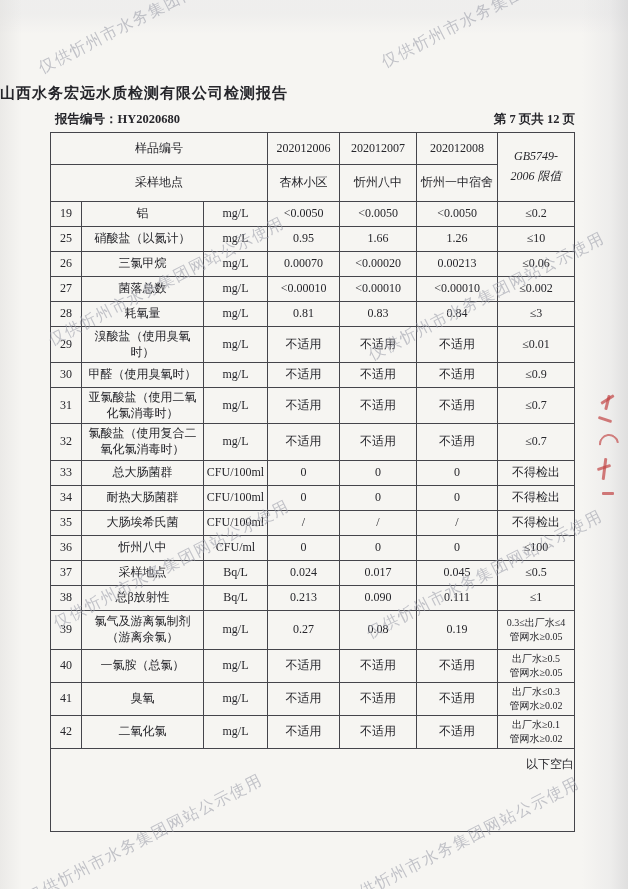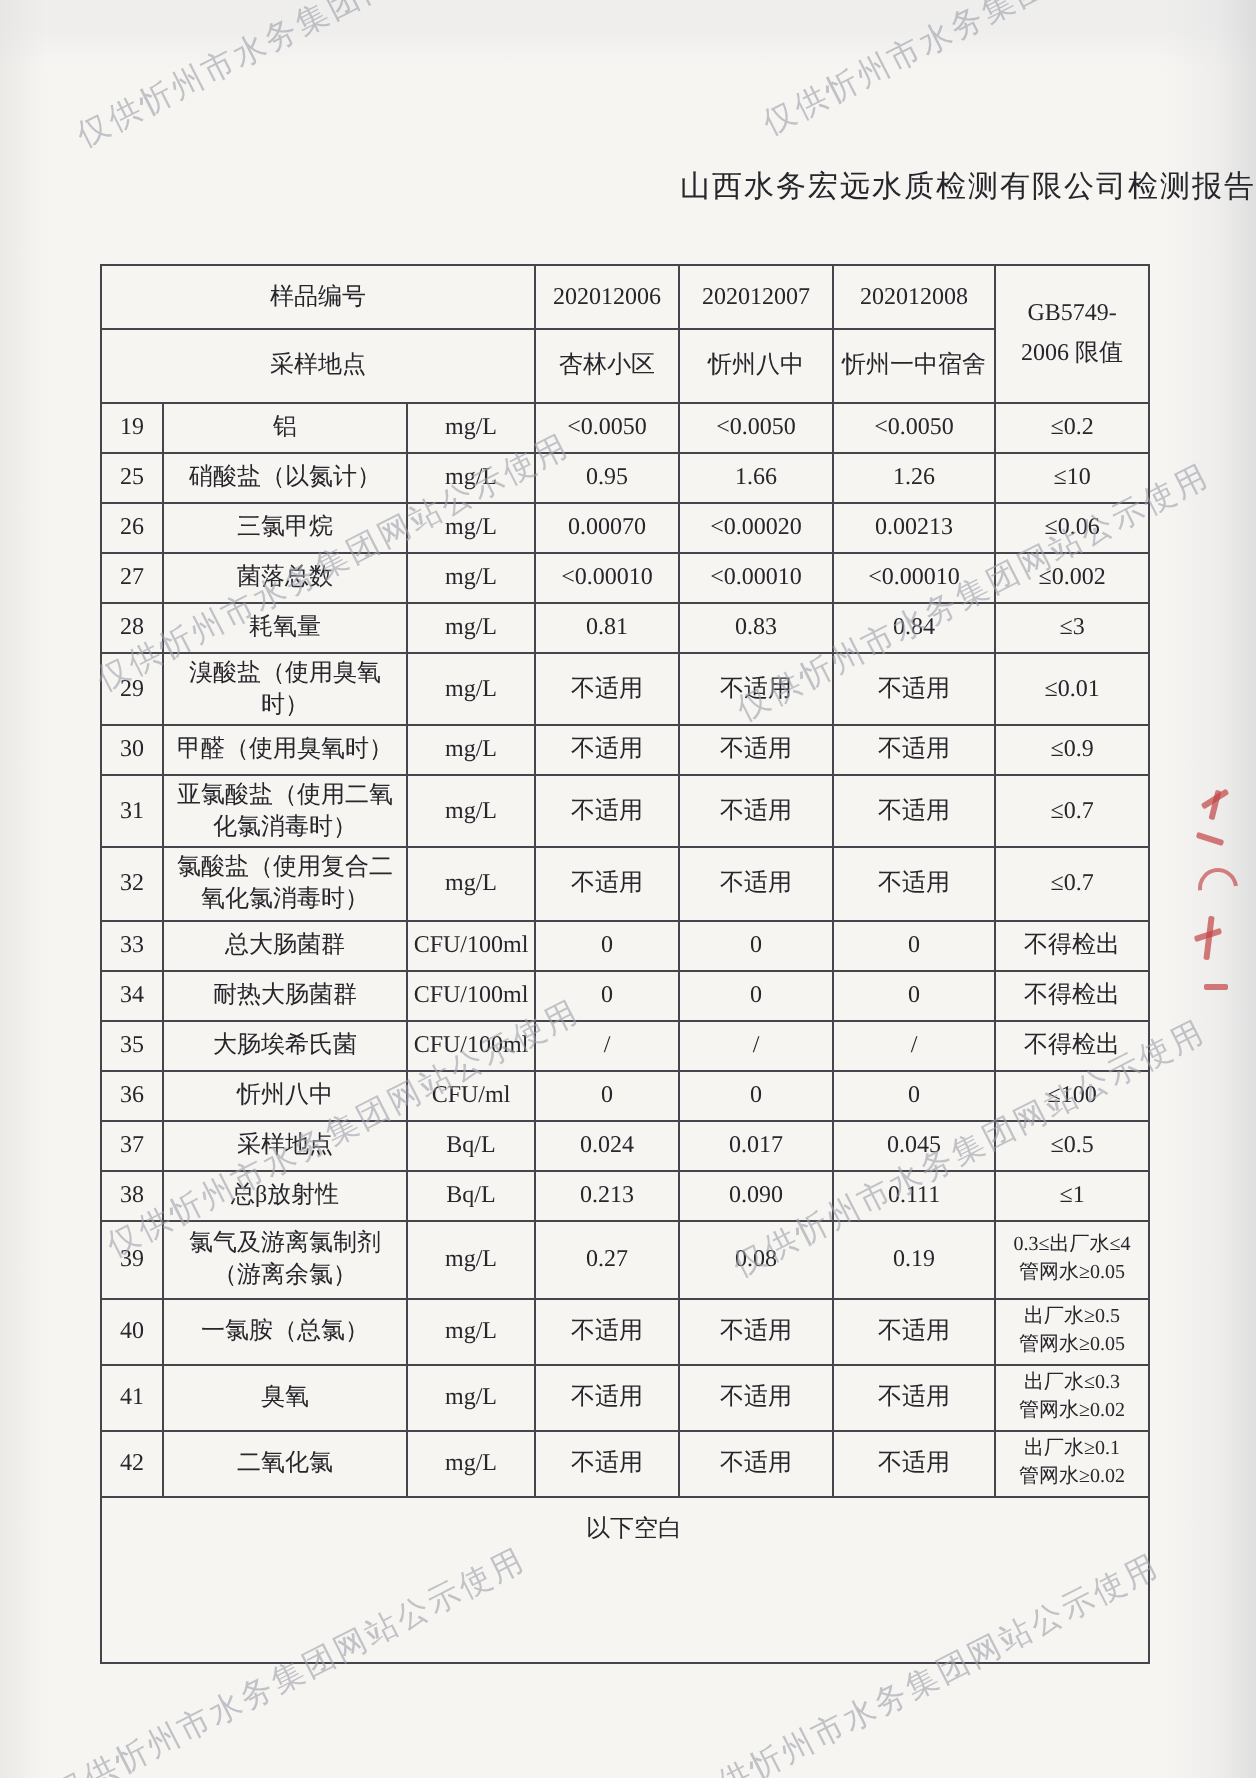--- a/index.html
+++ b/index.html
@@ -7,48 +7,48 @@
     position:relative;width:628px;height:889px;overflow:hidden;
     background:
       linear-gradient(90deg, rgba(225,224,222,.55) 0, rgba(246,245,242,0) 22px),
       linear-gradient(270deg, rgba(208,208,210,.6) 0, rgba(222,222,224,.35) 18px, rgba(246,245,242,0) 46px),
       linear-gradient(180deg, rgba(228,228,230,.4) 14px, rgba(246,245,242,0) 34px),
       #f6f5f2;
     font-family:"Liberation Serif","DejaVu Serif",serif;
     color:#26262b;
   }
   .title{
-    position:absolute;left:0;top:84px;width:100%;text-align:right;
-    font-size:15px;font-weight:normal;letter-spacing:1px;
+    position:absolute;left:0;top:84px;width:100%;text-align:left;
+    font-size:15px;font-weight:bold;letter-spacing:1px;
   }
   .meta{position:absolute;left:55px;right:53px;top:111px;height:18px;font-size:12.5px;font-weight:bold;}
   .report-no{position:absolute;left:0;top:0;}
   .page-info{position:absolute;right:0;top:0;}
   table.report{
     position:absolute;left:50px;top:132px;width:524px;
     border-collapse:collapse;table-layout:fixed;
     font-size:12px;
   }
   table.report td{
     border:1px solid #45454b;
     text-align:center;vertical-align:middle;
     padding:2px 2px;line-height:1.3;
     overflow:hidden;
   }
   tr.hdr1 td{height:27px;}
   tr.hdr2 td{height:32px;}
   td.std{font-size:12px;}
-  td.std div{margin:4px 0;}
+  td.std div{margin:4px 0;font-style:italic;}
   tr.r-std td{height:20px;}
   tr.r-tallname td{height:30px;}
   tr.r-xtall td{height:34px;}
   tr.r-medlimit td{height:28px;}
   td.c-name{text-align:left;padding-left:6px;padding-right:4px;}
   td.c-limit.two{font-size:10px;line-height:1.35;padding-left:1px;padding-right:1px;}
-  tr.footer-row td{height:74px;text-align:center;vertical-align:top;padding:8px 0 0 9px;font-size:12px;}
+  tr.footer-row td{height:74px;text-align:right;vertical-align:top;padding:8px 0 0 9px;font-size:12px;}
   .watermark{
     position:absolute;white-space:nowrap;
     font-size:16px;letter-spacing:1.5px;
     color:#9fa1ac;opacity:.6;
     transform:rotate(-27deg);transform-origin:0 50%;
     font-family:"Liberation Sans","DejaVu Sans",sans-serif;
     pointer-events:none;
   }
   .stamp{position:absolute;right:0;top:392px;width:32px;height:118px;overflow:hidden;}
   .stamp i{position:absolute;display:block;background:#c24444;opacity:.7;border-radius:1px;}
@@ -62,20 +62,24 @@
   .stamp .s5{left:1px;top:74px;width:14px;height:3px;transform:rotate(-18deg);}
   .stamp .s6{left:6px;top:100px;width:12px;height:3px;}
 </style>
 </head>
 <body>
 
 <div class="page">
 
   <div class="title">山西水务宏远水质检测有限公司检测报告</div>
 
+  <div class="meta">
+    <span class="report-no">报告编号：HY2020680</span>
+    <span class="page-info">第 7 页共 12 页</span>
+  </div>
 
   <table class="report">
     <colgroup>
       <col style="width:31px">
         <col style="width:122px">
         <col style="width:64px">
       <col style="width:72px">
         <col style="width:77px">
         <col style="width:81px">
         <col style="width:77px">

